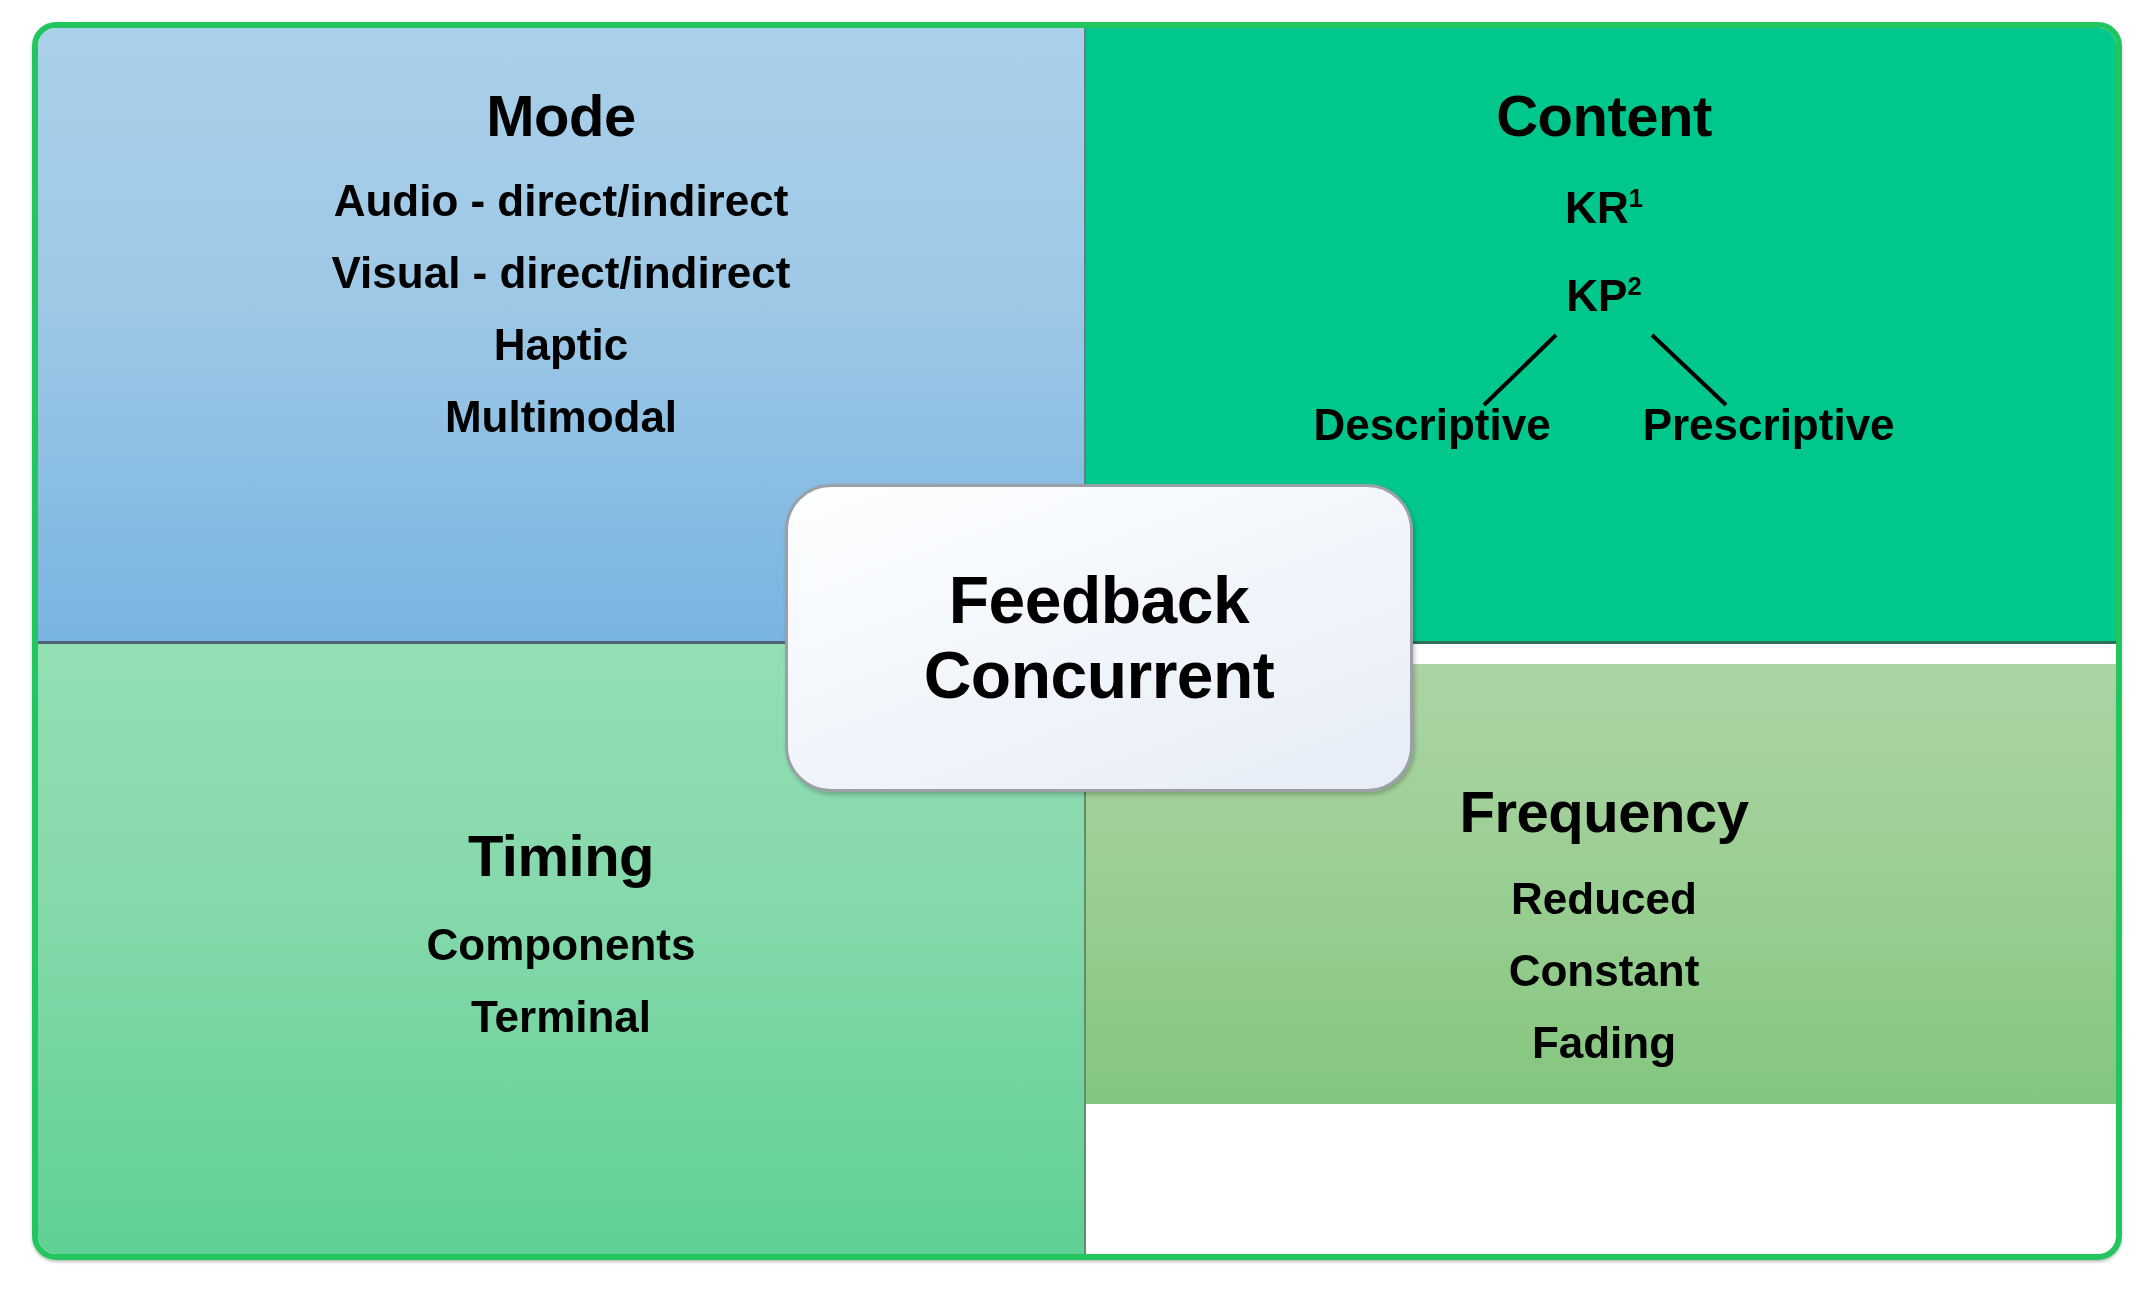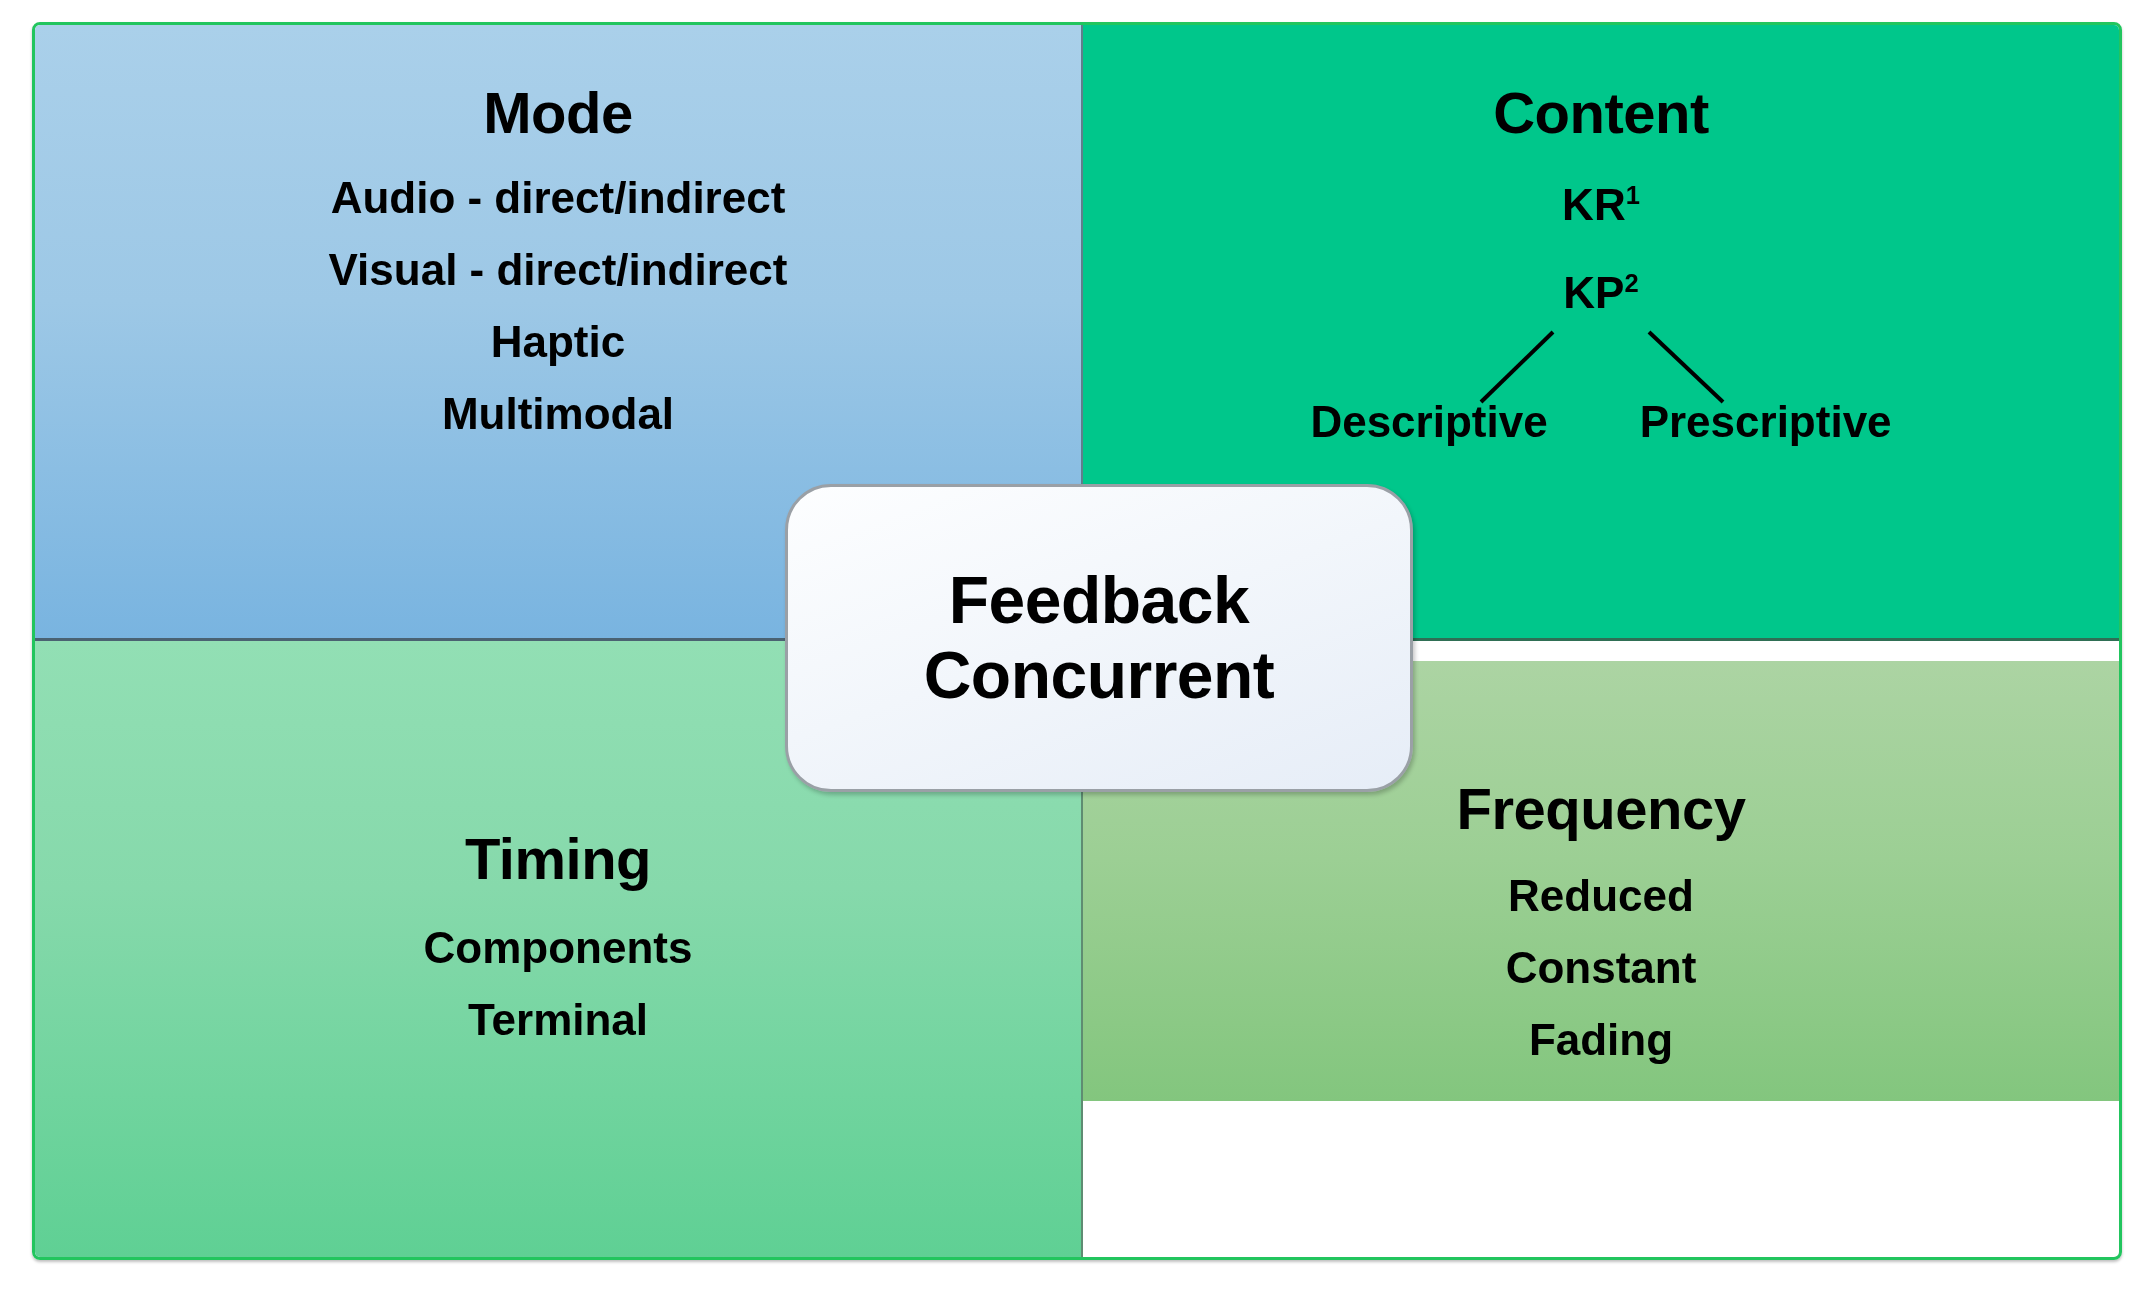--- a/index.html
+++ b/index.html
@@ -22,24 +22,24 @@
     overflow: hidden;
   }
 
   
   .matrix {
     position: absolute;
     left: 32px;
     top: 22px;
     width: 2090px;
     height: 1238px;
-    border-radius: 8px;
+    border-radius: 24px;
     overflow: hidden;
     box-sizing: border-box;
-    border: 3px solid #22c55e;
+    border: 6px solid #22c55e;
     box-shadow: 0 2px 3px rgba(0,0,0,0.25);
   }
 
   .quadrant {
     position: absolute;
     box-sizing: border-box;
     overflow: hidden;
   }
 
   
@@ -144,21 +144,21 @@
   .branch-labels {
     display: flex;
     justify-content: center;
     gap: 92px;
     margin-top: -36px;
     text-align: center;
   }
   .branch-labels .q-item { padding: 0; }
 
   
-  .timing-block { top: 188px; }
+  .timing-block { top: 182px; }
   .timing-block .q-title { margin-bottom: 22px; }
 
   
   .frequency-block { top: 118px; }
   .frequency-block .q-title { margin-bottom: 20px; }
 
   
   .callout {
     position: absolute;
     left: 785px;

